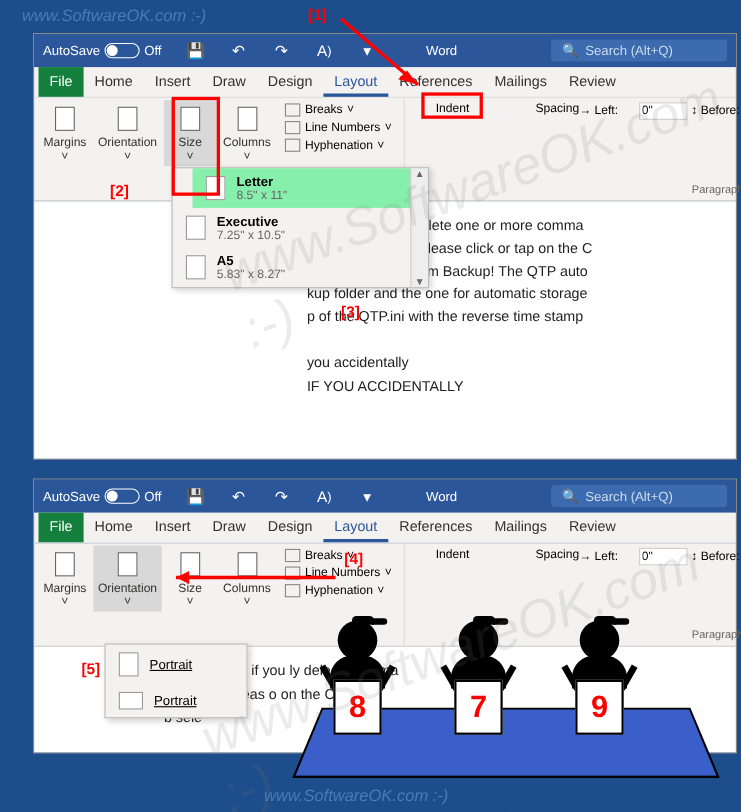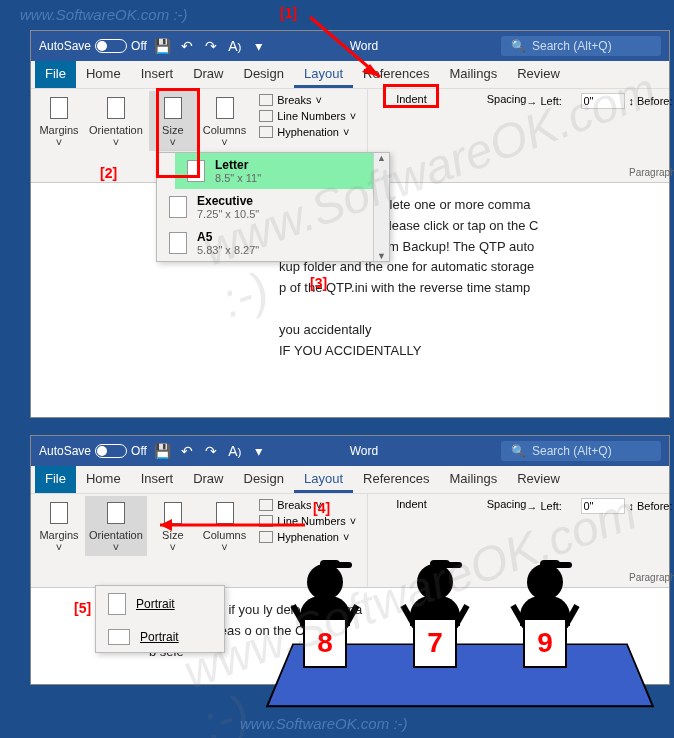--- a/index.html
+++ b/index.html
@@ -8,31 +8,31 @@
 .wm-top { top: 6px; left: 20px; }
 .wm-bottom { bottom: 6px; left: 240px; }
 .wm-diag { font-size: 48px; color: rgba(120,120,120,0.15); transform: rotate(-20deg); pointer-events:none; z-index:200;}
 .wm-d1 { top: 140px; left: 200px; position:absolute;}
 .wm-d2 { top: 560px; left: 180px; position:absolute;}
 
 .window { position: absolute; background: #2b579a; border: 1px solid #888; }
 .win1 { top: 30px; left: 30px; width: 640px; height: 388px; }
 .win2 { top: 435px; left: 30px; width: 640px; height: 250px; }
 
-.titlebar { height: 30px; background: #2b579a; display: flex; align-items: center; padding: 0 8px; color: white; font-size: 12px; gap: 8px; }
+.titlebar { height: 30px; background: #2b579a; display: flex; align-items: center; padding: 0 8px; color: white; font-size: 12px; gap: 23px; }
 .autosave-toggle { display: inline-flex; align-items: center; gap: 4px; }
 .toggle-pill { width: 32px; height: 14px; border: 1px solid white; border-radius: 8px; position: relative; }
 .toggle-pill::after { content:""; position:absolute; width:10px; height:10px; background:white; border-radius:50%; top:1px; left:1px;}
 .title-icon { width: 16px; height: 16px; display: inline-flex; align-items:center; justify-content:center; color:white; font-size:14px;}
 .title-center { flex: 1; text-align: center; padding-right:40px;}
 .searchbox { background: #3d6bb0; border-radius: 3px; padding: 3px 10px; display: flex; align-items: center; gap: 6px; color: #cde; font-size: 12px; width:160px;}
 
 .tabbar { height: 28px; background: #f3f2f1; display: flex; padding-left: 4px; font-size: 13px; border-bottom:1px solid #ddd;}
 .tab { padding: 5px 10px; cursor: pointer; color: #323130; }
-.tab.file { background: #0369a1; color: white; }
+.tab.file { background: #15803d; color: white; }
 .tab.active { border-bottom: 3px solid #2b579a; color: #2b579a; }
 
 .ribbon { height: 94px; background: #f3f2f1; display: flex; border-bottom: 1px solid #ccc; }
 .rgroup { border-right: 1px solid #ddd; padding: 2px 4px; display: flex; flex-direction: column; }
 .rgroup-label { font-size: 10px; text-align: center; color: #666; margin-top: auto; padding-bottom:2px;}
 .rgroup-row { display: flex; gap: 2px; }
 .rbtn { display: flex; flex-direction: column; align-items: center; padding: 3px 4px; font-size: 11px; color: #323130; cursor: pointer; min-width:48px;}
 .rbtn-icon { width: 22px; height: 28px; display:flex; align-items:center; justify-content:center; margin-bottom:2px;}
 .page-icon { width: 18px; height: 22px; border: 1px solid #666; background: white; position:relative;}
 .small-opts { display: flex; flex-direction: column; font-size: 11px; gap: 2px; padding: 2px 4px; }

